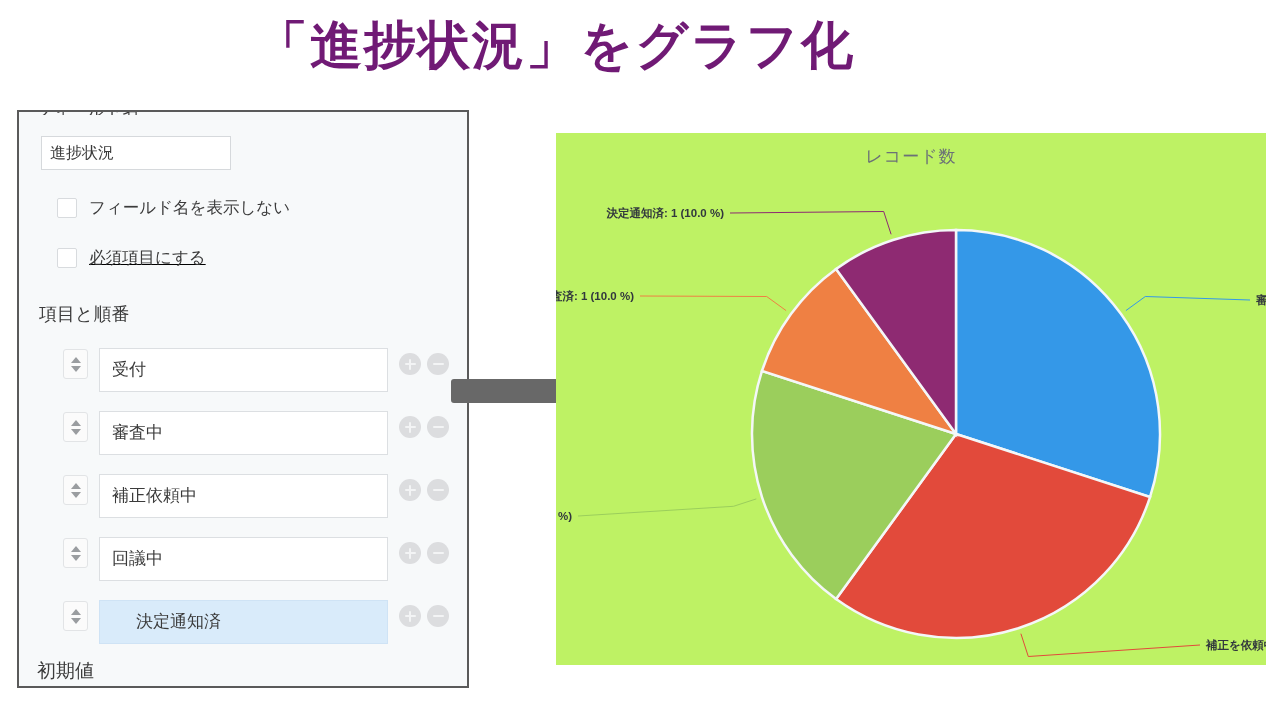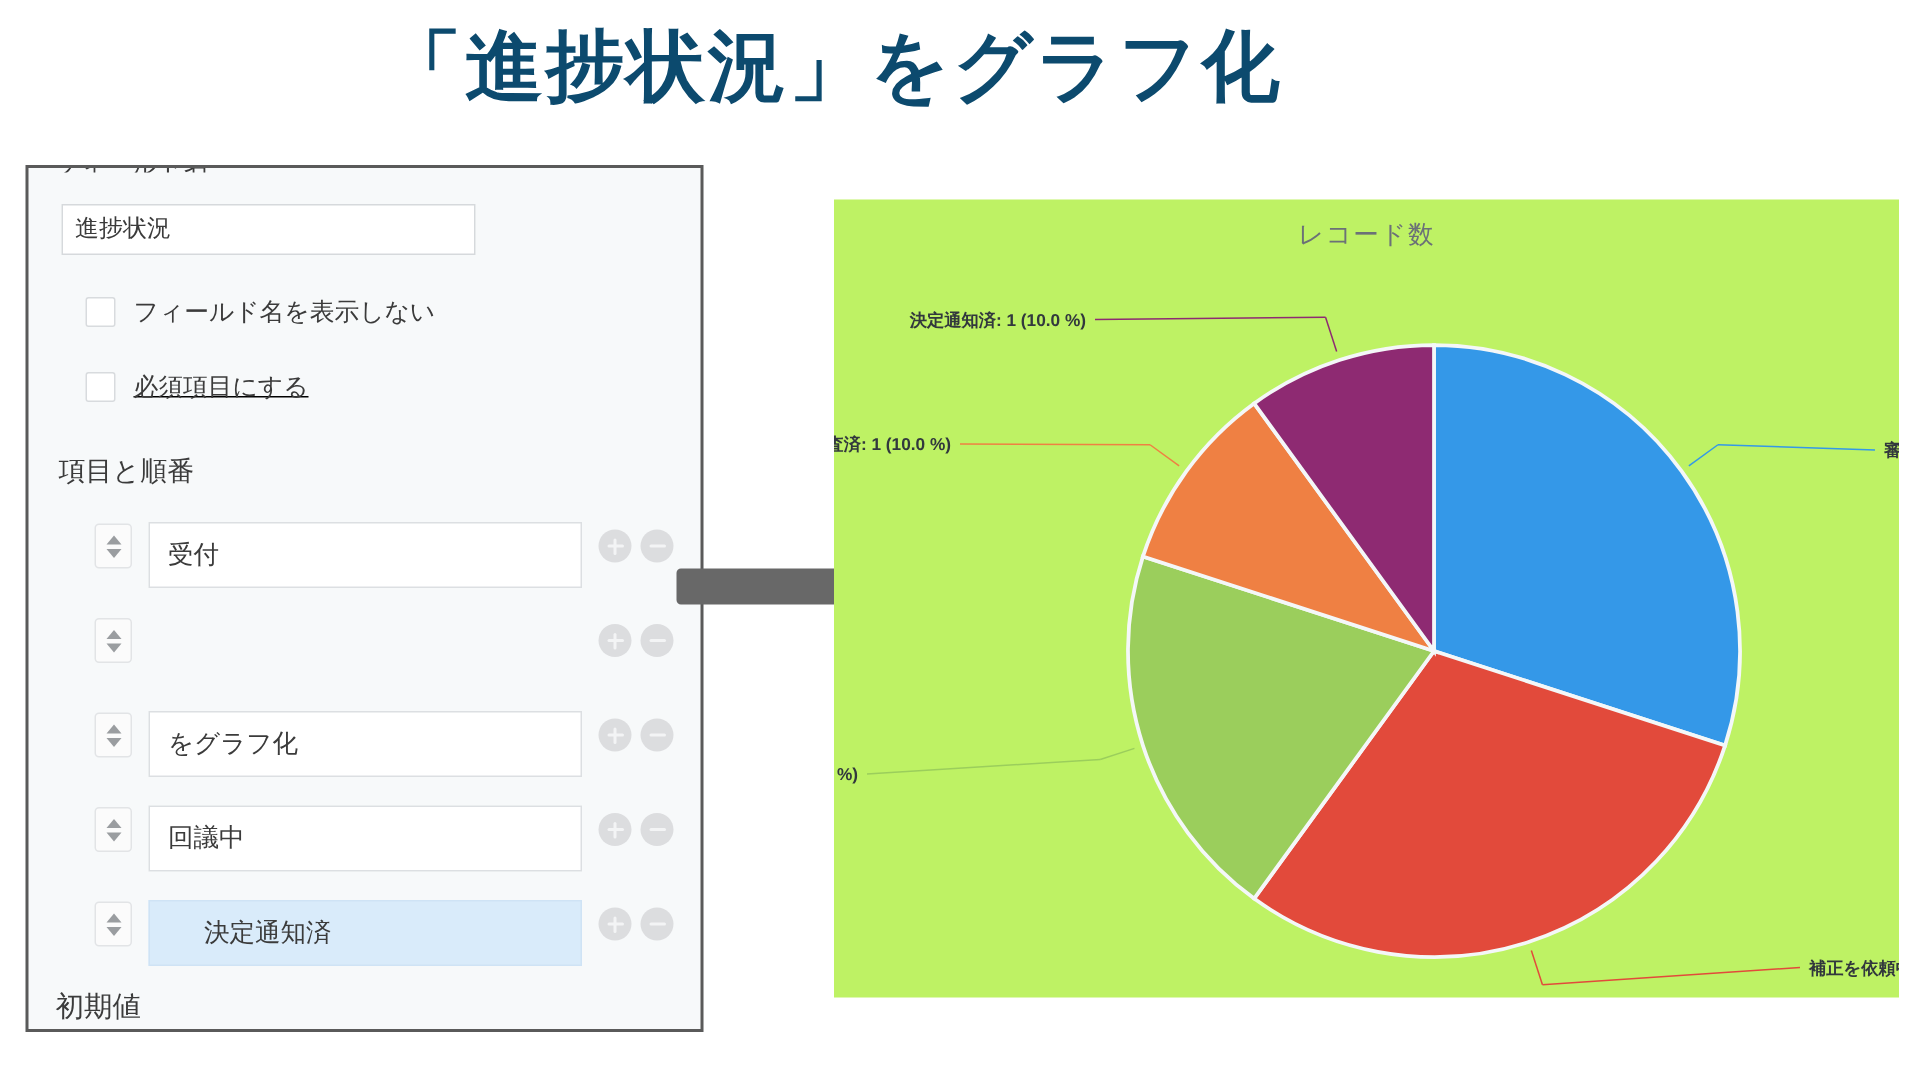--- a/index.html
+++ b/index.html
@@ -22,21 +22,21 @@
   
   #slide-title {
     position: absolute;
     left: 0;
     top: 14px;
     width: 1111px;
     text-align: center;
     font-size: 52px;
     font-weight: bold;
     letter-spacing: 2px;
-    color: #0c4a6e;
+    color: #701a75;
     line-height: 1.2;
     white-space: nowrap;
   }
 
   
   #settings-panel {
     position: absolute;
     left: 17px;
     top: 110px;
     width: 452px;
@@ -55,21 +55,21 @@
     color: #3b3b3b;
     white-space: nowrap;
     overflow: hidden;
     height: 16px;
   }
 
   #field-name-input {
     position: absolute;
     left: 22px;
     top: 24px;
-    width: 276px;
+    width: 190px;
     height: 34px;
     background: #ffffff;
     border: 1px solid #d6d9dc;
     box-sizing: border-box;
     font-size: 16px;
     color: #3b3b3b;
     padding: 0 0 0 8px;
     line-height: 32px;
     font-family: "Liberation Sans", "DejaVu Sans", sans-serif;
     outline: none;
@@ -290,35 +290,36 @@
         <span class="rowbtn del">
           <span class="bar-h"></span>
         </span>
       </div>
 
       <div class="item-row">
         <span class="drag-handle">
           <span class="tri-up"></span>
           <span class="tri-down"></span>
         </span>
-        <span class="rowbtn add">
-          <span class="bar-h"></span>
-            <span class="bar-v"></span>
-        </span>
-        <span class="rowbtn del">
-          <span class="bar-h"></span>
-        </span>
-      </div>
-
-      <div class="item-row">
-        <span class="drag-handle">
-          <span class="tri-up"></span>
-          <span class="tri-down"></span>
-        </span>
-        <div class="item-input">をグラフ化</div>
+        <div class="item-input">審査中</div>
+        <span class="rowbtn add">
+          <span class="bar-h"></span>
+            <span class="bar-v"></span>
+        </span>
+        <span class="rowbtn del">
+          <span class="bar-h"></span>
+        </span>
+      </div>
+
+      <div class="item-row">
+        <span class="drag-handle">
+          <span class="tri-up"></span>
+          <span class="tri-down"></span>
+        </span>
+        <div class="item-input">補正依頼中</div>
         <span class="rowbtn add">
           <span class="bar-h"></span>
             <span class="bar-v"></span>
         </span>
         <span class="rowbtn del">
           <span class="bar-h"></span>
         </span>
       </div>
 
       <div class="item-row">

